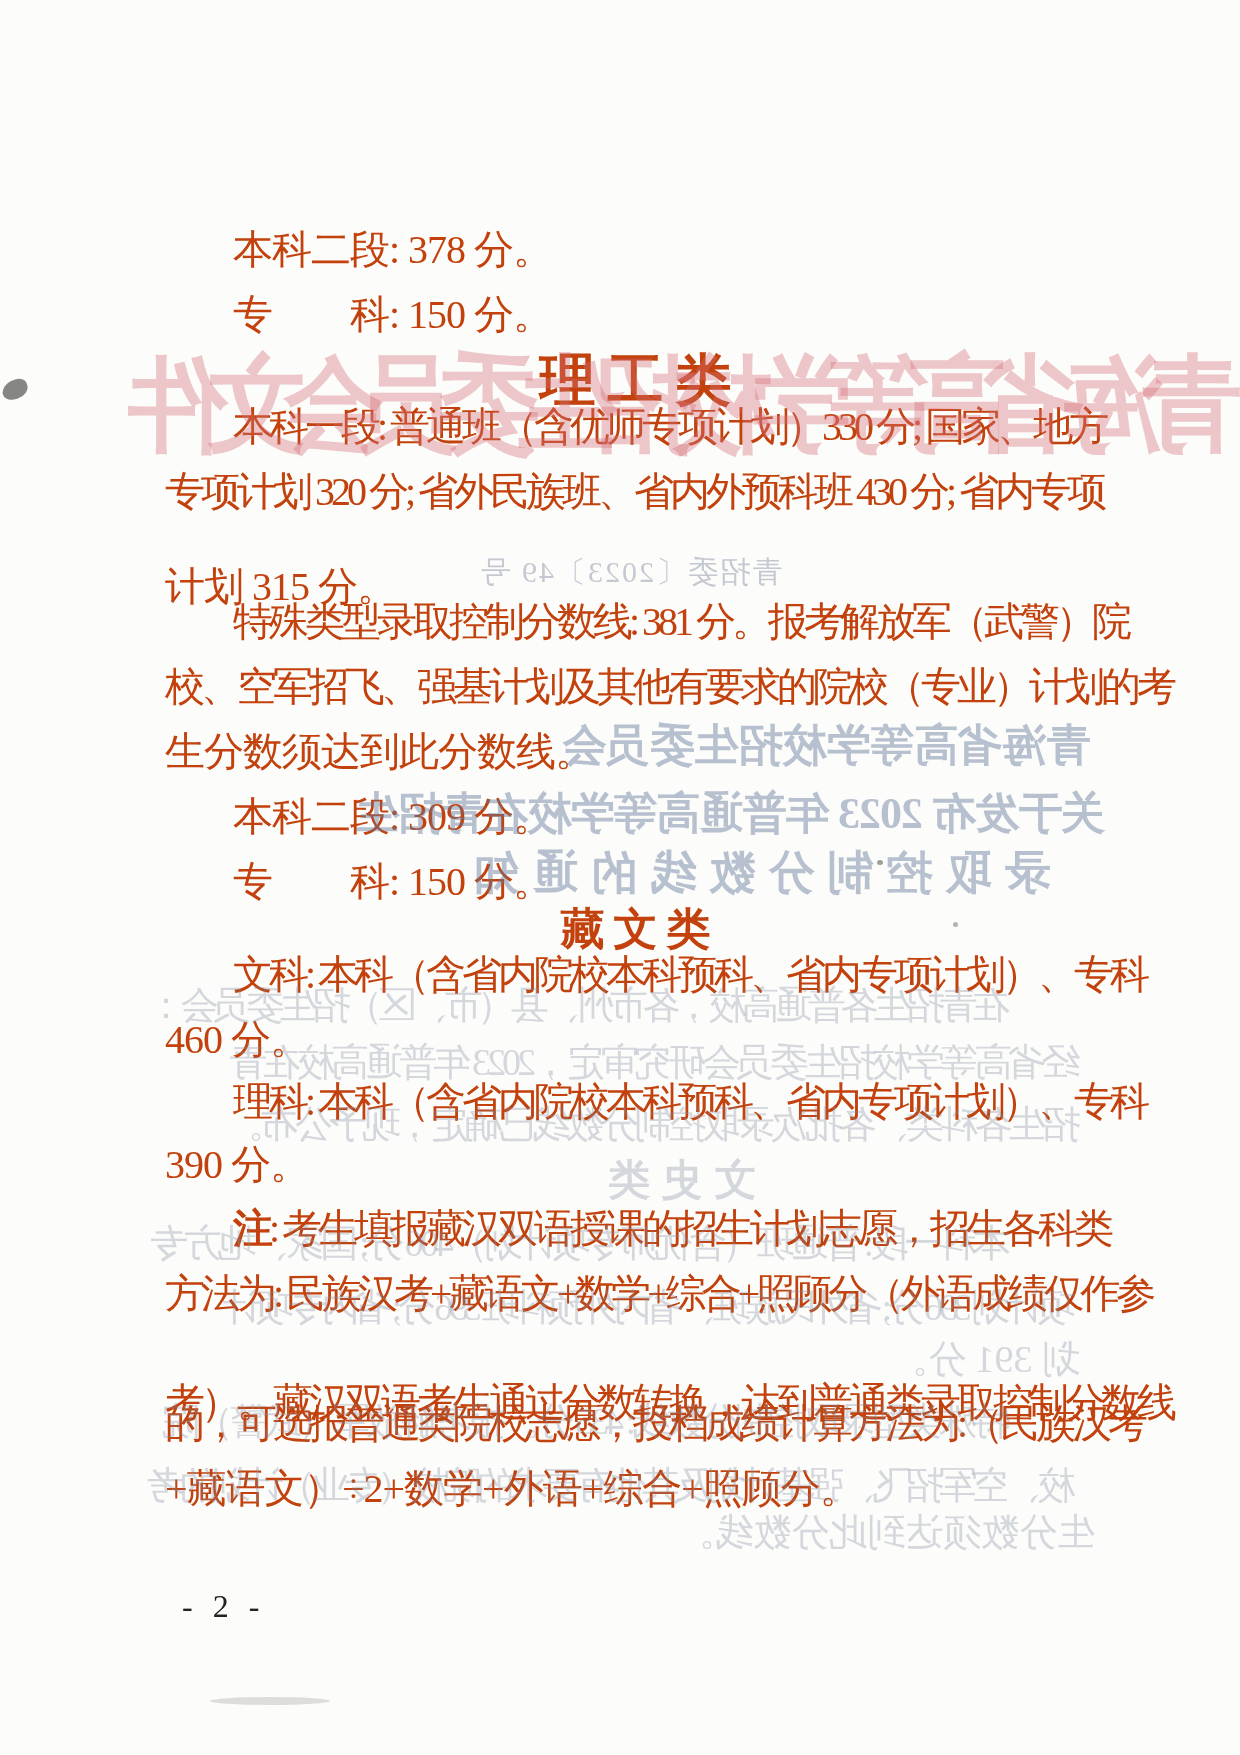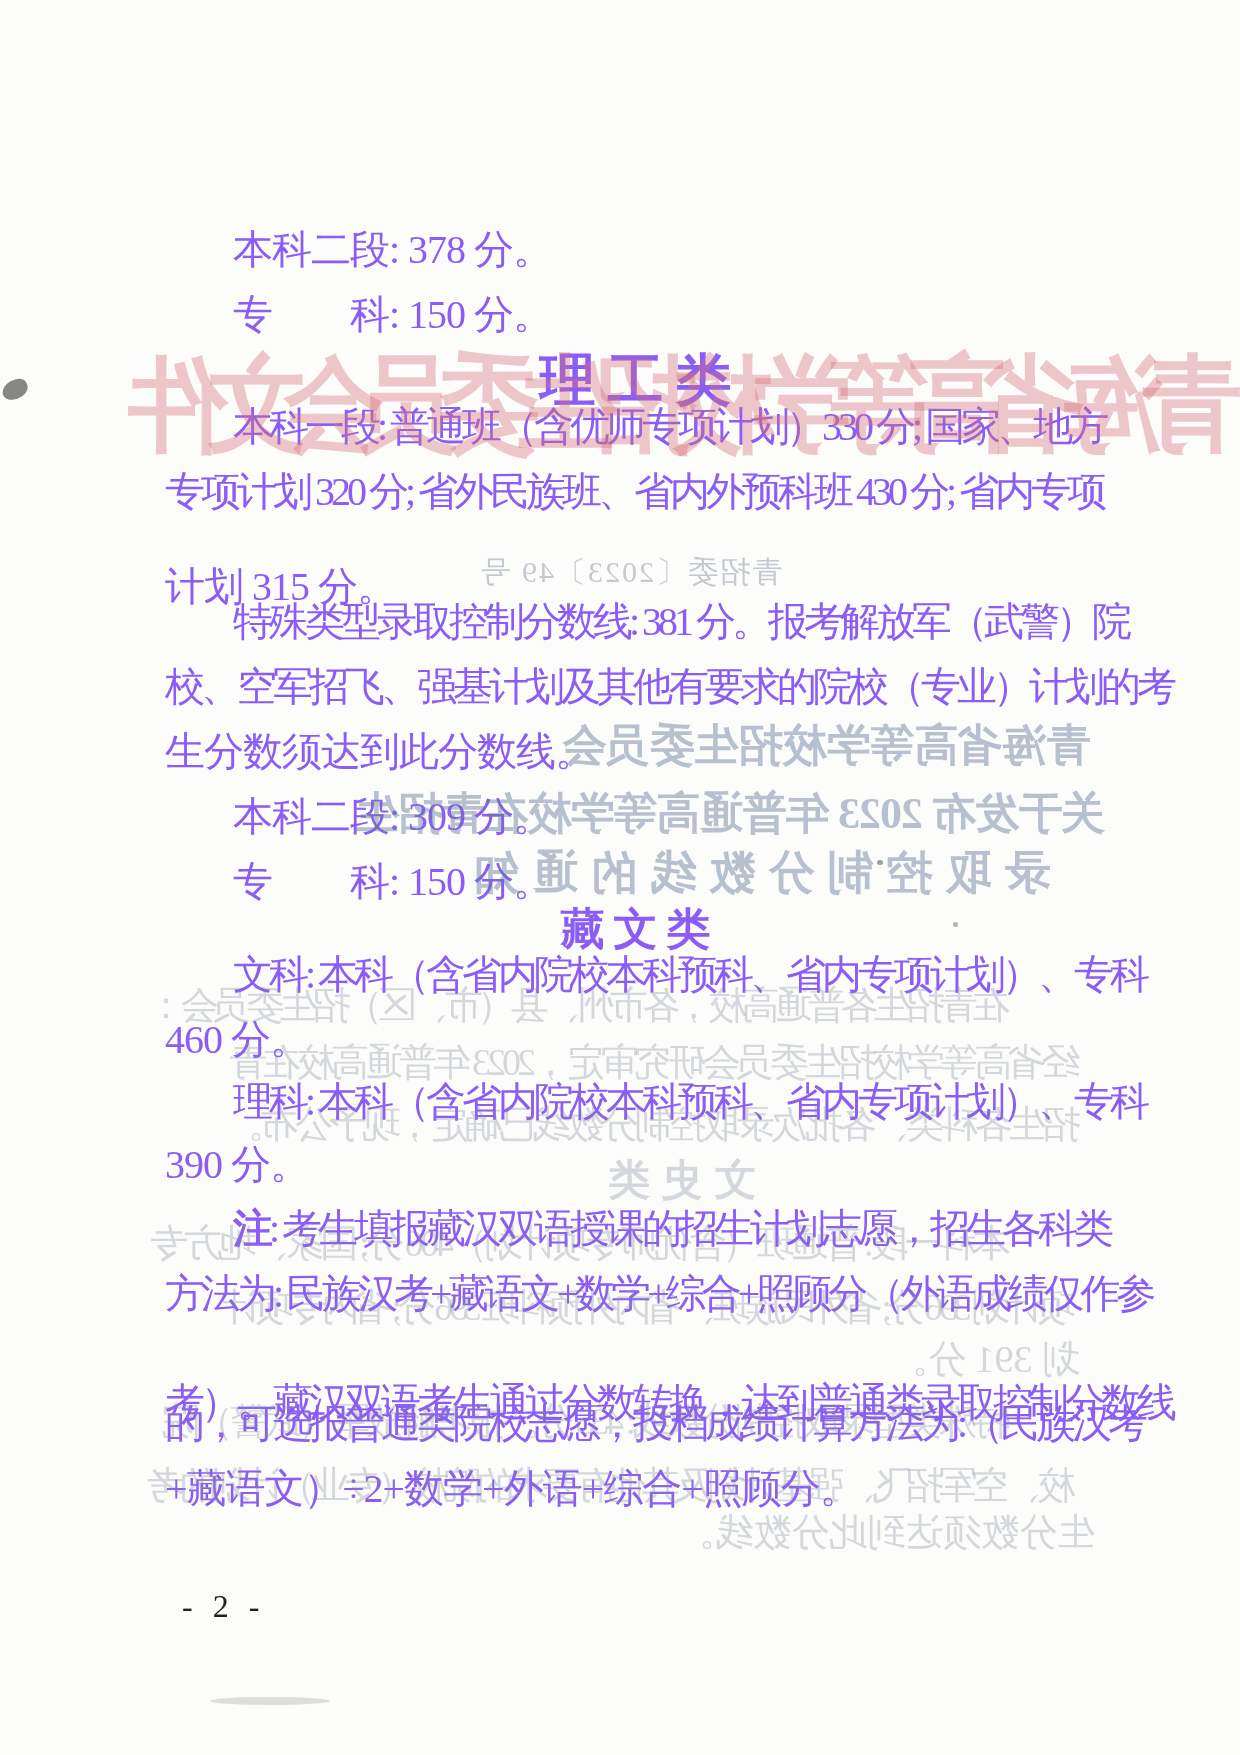--- a/index.html
+++ b/index.html
@@ -3,21 +3,21 @@
 <meta charset="utf-8">
 <style>
   html,body{margin:0;padding:0;background:#e8e8e6;}
   #page{
     position:relative;width:1240px;height:1755px;margin:0 auto;
     background:#fcfcfa;overflow:hidden;
     font-family:"Liberation Serif","DejaVu Serif",serif;
   }
   
   .tl{
-    position:absolute;white-space:nowrap;color:#8b5cf6;
+    position:absolute;white-space:nowrap;color:#c2410c;
     font-size:40px;line-height:1.1;letter-spacing:-1px;
   }
   .tl.tight{letter-spacing:-4px;}
   .bold{font-weight:700;}
   .center{text-align:center;}
   
   .bl{
     position:absolute;white-space:nowrap;line-height:1.05;
     transform:scaleX(-1);
   }

